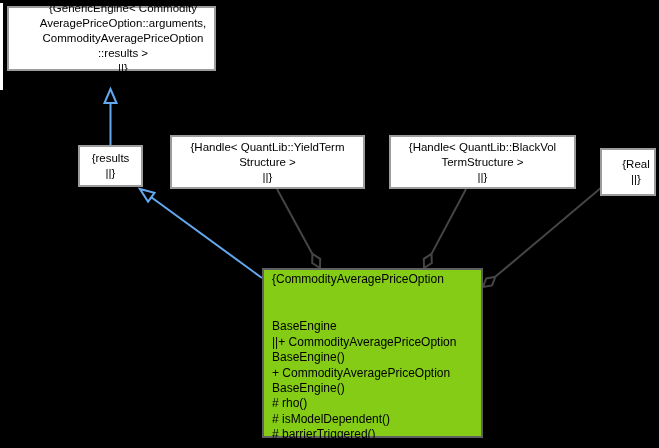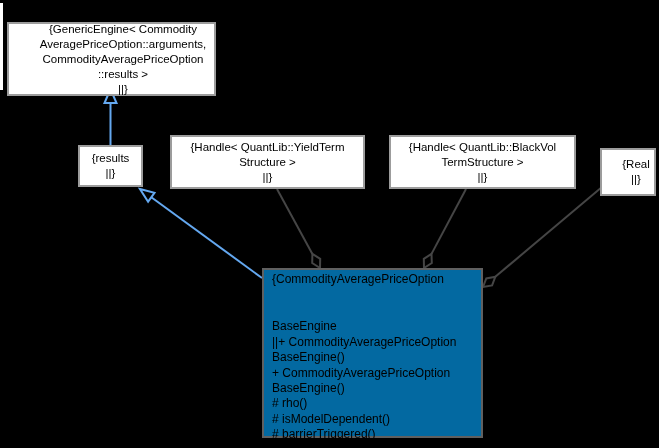--- a/index.html
+++ b/index.html
@@ -14,27 +14,27 @@
   .blue-head{stroke-width:2;fill:#000;}
   .dark-diamond{stroke-width:2;fill:#000;}
   .node{
     position:absolute;z-index:2;box-sizing:border-box;
     color:#000;font-size:11.5px;line-height:15px;
     display:flex;flex-direction:column;justify-content:center;
     text-align:center;
   }
   .node-white{background:#ffffff;border:2px solid #9c9c9c;}
   .node-focus{
-    background:#0369a1;border:2px solid #606060;
+    background:#84cc16;border:2px solid #606060;
     justify-content:flex-start;text-align:left;
     font-size:12px;line-height:15.4px;padding:2px 6px 0 8px;
   }
   .node-focus .c{text-align:left;margin-top:32px;}
   .node-focus .l{text-align:left;}
-  .n-generic{left:7px;top:22px;width:209px;height:74px;padding-left:23px;}
+  .n-generic{left:7px;top:6px;width:209px;height:65px;padding-left:23px;}
   .n-engine{left:78px;top:145px;width:65px;height:42px;}
   .n-yield{left:170px;top:135px;width:195px;height:54px;}
   .n-blackvol{left:389px;top:135px;width:187px;height:54px;}
   .n-real{left:600px;top:148px;width:56px;height:48px;padding-left:16px;}
   .n-main{left:262px;top:268px;width:221px;height:170px;}
   .edge-artifact{
     position:absolute;left:0;top:3px;width:3px;height:87px;
     background:#ffffff;z-index:3;
   }
 </style>

